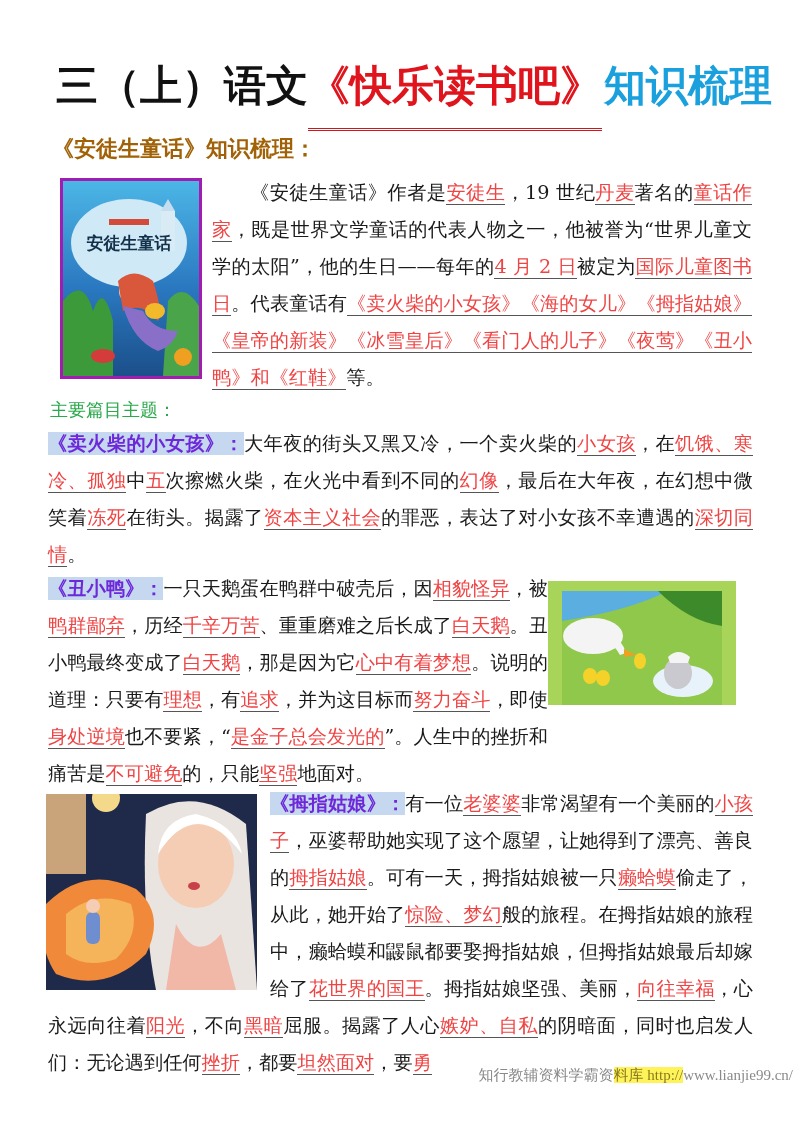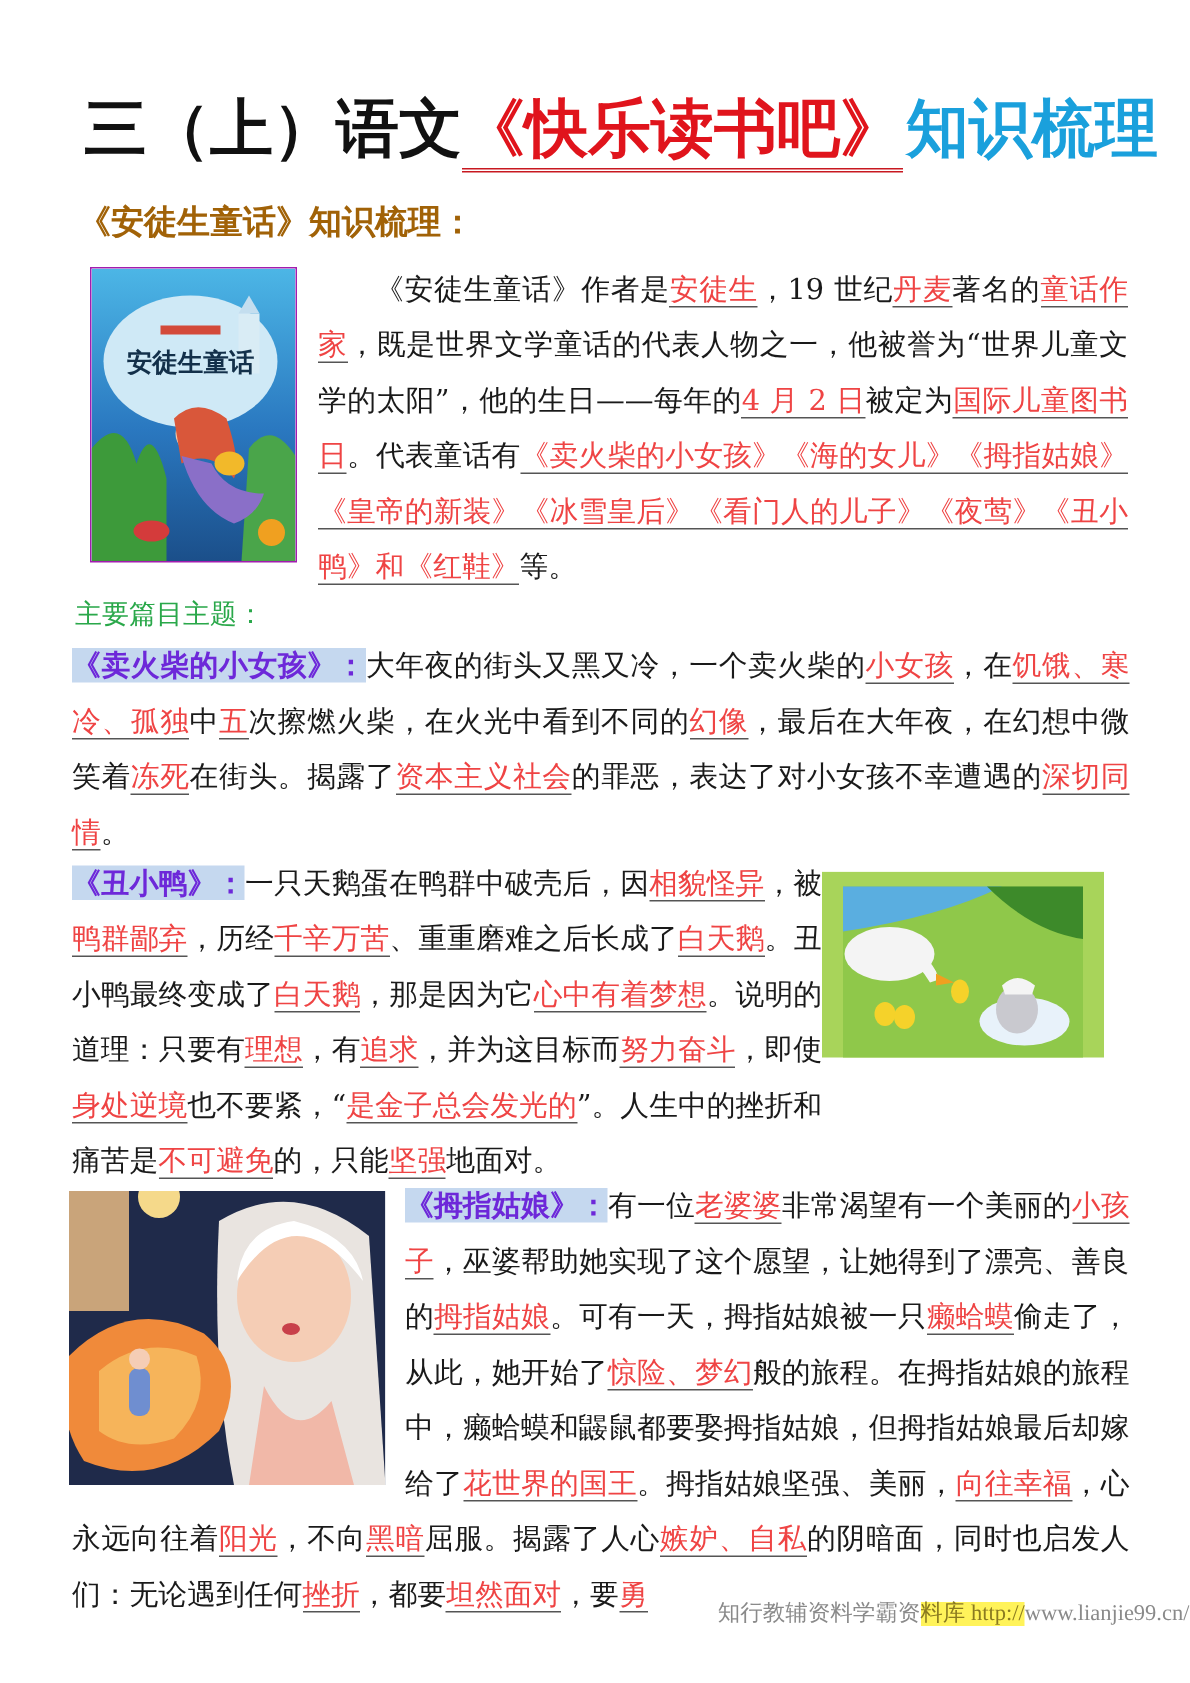--- a/index.html
+++ b/index.html
@@ -2,27 +2,27 @@
 <html><head>
 <meta charset="utf-8">
 <style>
   html, body { margin:0; padding:0; background:#ffffff; }
   body { width:793px; height:1122px; position:relative; overflow:hidden;
          font-family:"DejaVu Serif","Liberation Serif",serif; color:#1a1a1a; }
   .title { position:absolute; left:56px; top:58px; height:56px; white-space:nowrap;
            font-family:"DejaVu Sans","Liberation Sans",sans-serif; font-weight:bold;
            font-size:42px; line-height:56px; letter-spacing:0px; }
   .title .t1 { color:#111111; }
-  .title .t2 { color:#e0141c; position:relative; padding-bottom:2px;
+  .title .t2 { color:#e0141c; position:relative; padding-bottom:18px;
                border-bottom:3px double #c81820; }
   .title .t3 { color:#1aa0dc; margin-left:2px; }
   .sec-title { position:absolute; left:52px; top:132px; font-size:22px; font-weight:bold;
                color:#a16207; line-height:32px; }
   .cover { position:absolute; left:60px; top:178px; width:136px; height:195px;
-           border:1px solid #a21caf; overflow:hidden; }
+           border:3px solid #a21caf; overflow:hidden; }
   .para { position:absolute; font-size:19.2px; line-height:37px; text-align:justify; }
   .u { color:#ef4444; border-bottom:1.5px solid #555; }
   .hl { background:#c5d8ef; font-weight:bold; color:#6d28d9; }
   .sub-title { position:absolute; left:50px; top:396px; font-size:18px; font-weight:normal;
                color:#2aa84a; line-height:28px; }
   .duck { position:absolute; left:548px; top:581px; width:188px; height:124px; overflow:hidden; }
   .thumb { position:absolute; left:46px; top:794px; width:211px; height:196px; overflow:hidden; }
   .footer { position:absolute; left:0; width:793px; top:1066px; text-align:right;
             font-family:Liberation Serif, serif; font-size:15px; color:#8a8a8a; }
   .footer .mark { background:#fff35a; color:#8a7a20; }

